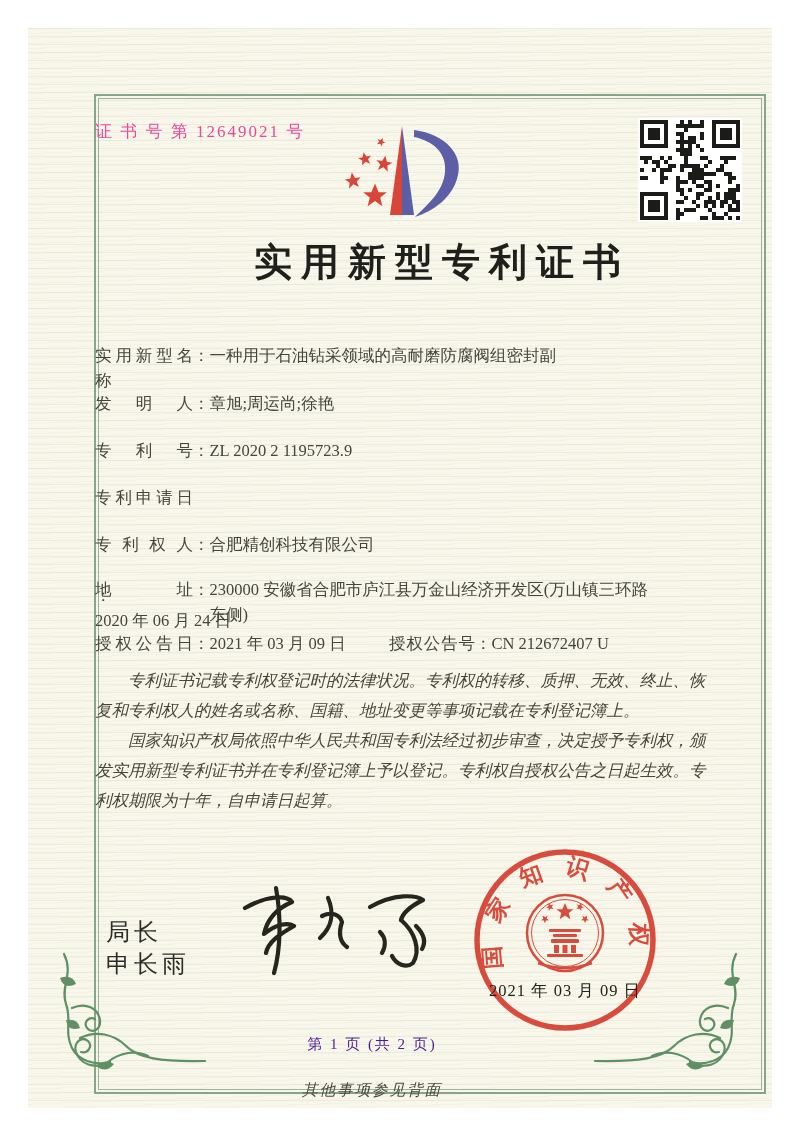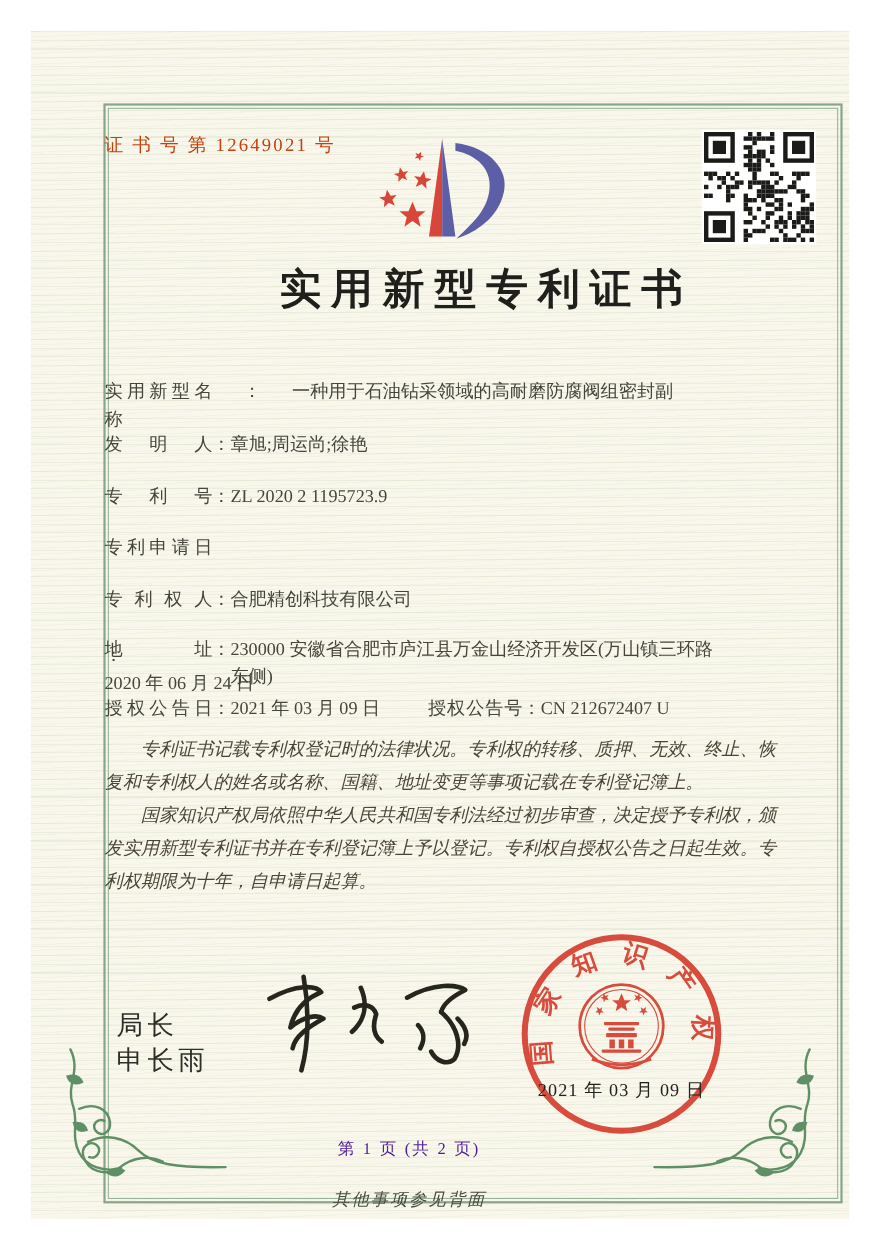--- a/index.html
+++ b/index.html
@@ -10,21 +10,21 @@
   .paper{
     position:absolute;left:28px;top:28px;width:744px;height:1080px;
     background:
       repeating-linear-gradient(180deg, rgba(160,190,145,.16) 0px, rgba(160,190,145,.16) 1px, rgba(0,0,0,0) 1px, rgba(0,0,0,0) 8px),
       repeating-linear-gradient(178deg, rgba(190,205,160,.10) 0px, rgba(190,205,160,.10) 1px, rgba(0,0,0,0) 1px, rgba(0,0,0,0) 5px),
       #f9f7ec;
   }
   .frame{position:absolute;left:66px;top:66px;width:668px;height:996px;border:2px solid #87a689;}
   .frame-inner{position:absolute;left:2px;top:2px;right:2px;bottom:2px;border:1px solid #9ab49a;}
   .abs{position:absolute;}
-  .cert-no{left:95px;top:120px;font-size:17px;letter-spacing:2px;color:#c2410c;}
+  .cert-no{left:95px;top:120px;font-size:17px;letter-spacing:2px;color:#ec4899;}
   .title{left:0;top:237px;width:794px;text-align:center;font-size:38px;font-weight:600;letter-spacing:9px;color:#1f1f1c;padding-left:45px;}
   .field{left:95px;width:614px;display:flex;align-items:flex-start;font-size:16.5px;color:#45453c;line-height:1.5;}
   .flabel{display:inline-block;width:98px;text-align:justify;text-align-last:justify;flex:0 0 98px;}
   .fcolon{flex:0 0 14px;}
   .fvalue{max-width:440px;}
   .grant-pair2{position:absolute;left:255px;top:0;display:flex;margin-left:39px;}
   .grant-pair2 .flabel{width:86px;flex-basis:86px;}
   .paras{left:95px;top:666px;width:614px;font-size:16.5px;line-height:1.82;color:#4a4537;font-style:italic;}
   .paras p{margin:0;text-indent:2em;}
   .officer{left:106px;font-size:24px;letter-spacing:4px;color:#2e2e28;}
@@ -236,21 +236,21 @@
       <rect x="78" y="6" width="20" height="20" fill="#fff"></rect>
       <rect x="82" y="10" width="12" height="12" fill="#1b1b18"></rect>
       <rect x="2" y="74" width="28" height="28" fill="#1b1b18"></rect>
       <rect x="6" y="78" width="20" height="20" fill="#fff"></rect>
       <rect x="10" y="82" width="12" height="12" fill="#1b1b18"></rect>
     </svg>
 </div>
 
 <div class="abs title">实用新型专利证书</div>
 
-<div class="abs field" style="top:344px;gap:28px;">
+<div class="abs field" style="top:344px;">
   <span class="flabel">实用新型名称</span>
     <span class="fcolon">：</span>
   <span class="fvalue">一种用于石油钻采领域的高耐磨防腐阀组密封副</span>
 </div>
 <div class="abs field" style="top:392px;">
   <span class="flabel">发明人</span>
     <span class="fcolon">：</span>
   <span class="fvalue">章旭;周运尚;徐艳</span>
 </div>
 <div class="abs field" style="top:439px;">

